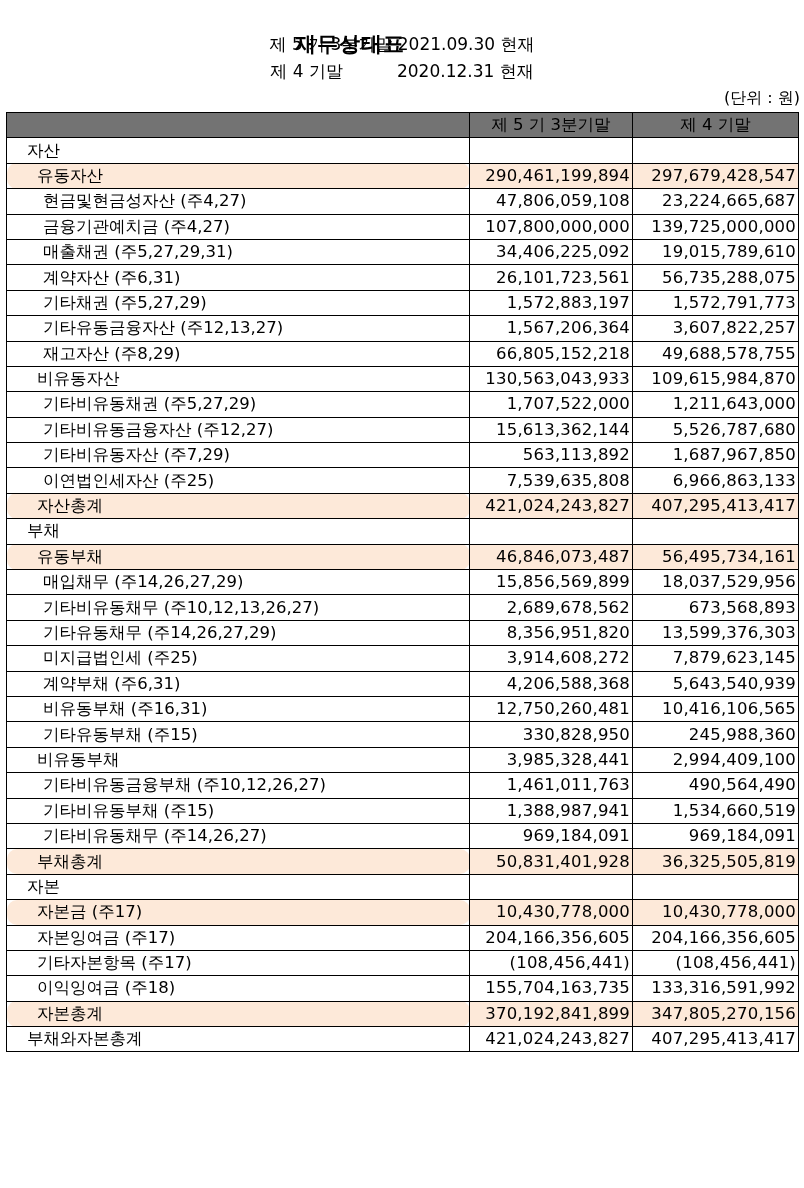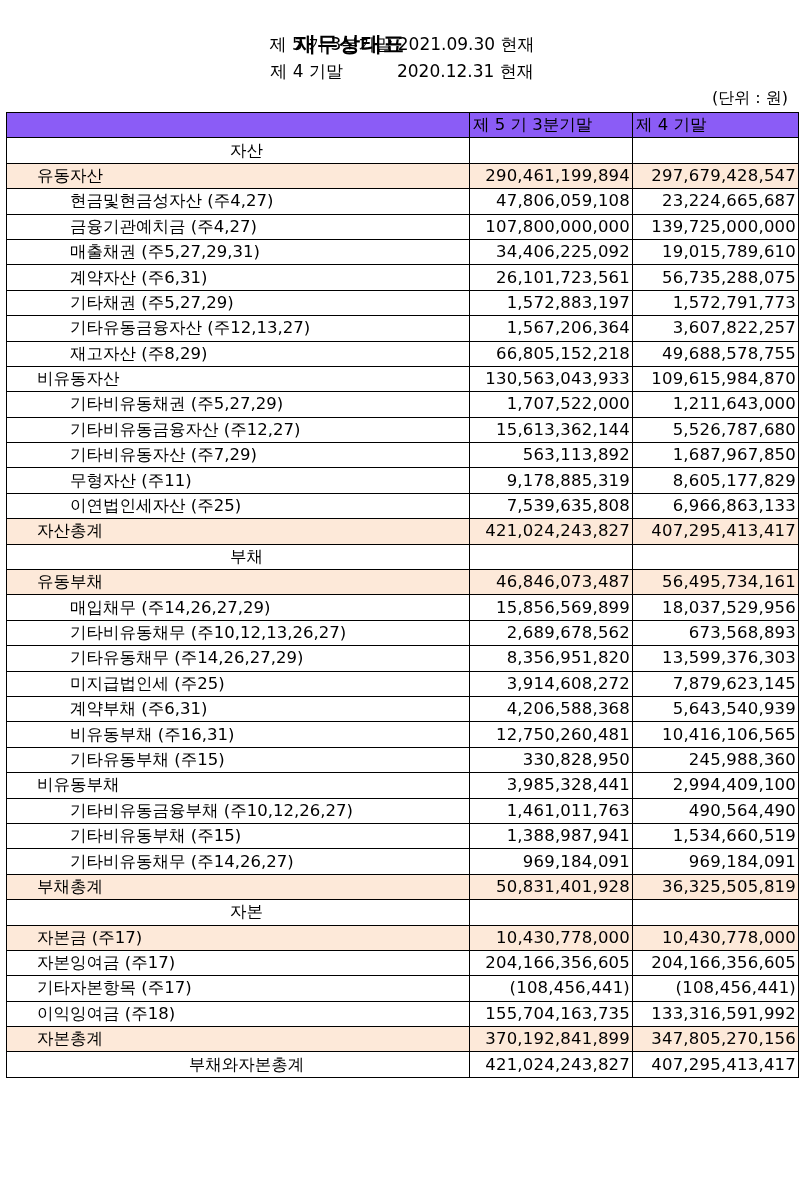--- a/index.html
+++ b/index.html
@@ -3,31 +3,31 @@
 <meta charset="utf-8">
 <style>
   html, body { margin:0; padding:0; background:#ffffff; }
   body { width:804px; height:1188px; position:relative; overflow:hidden;
          font-family:"DejaVu Sans", "Liberation Sans", sans-serif; color:#000; }
   .title { position:absolute; left:0; width:700px; top:2px; text-align:center;
            font-size:21px; font-weight:bold; letter-spacing:1px;margin-top:28px; }
   .sub { position:absolute; left:0; width:804px; text-align:center; font-size:17px; white-space:pre; }
   .sub1 { top:33px; }
   .sub2 { top:60px; }
-  .unit { position:absolute; right:16px; top:88px; font-size:16px; }
+  .unit { position:absolute; right:4px; top:88px; font-size:16px; }
   table { position:absolute; left:6px; top:112px; border-collapse:collapse; table-layout:fixed; width:792px; }
   col.c1 { width:463px; } col.c2 { width:163px; } col.c3 { width:166px; }
   td, th { border:1.5px solid #000; height:24.4px; padding:0 3px; font-size:16.5px; font-weight:normal;
            white-space:nowrap; overflow:hidden; line-height:24px; }
-  th { background:#8b5cf6; text-align:left; }
+  th { background:#737373; text-align:center; }
   td.num { text-align:right; padding-right:2px; letter-spacing:0.2px; }
   tr.hl td { background:#fde9d9; }
-  .lv0 { padding-left:20px;text-align:center; }
-  .lv1 { padding-left:30px; }
-  .lv2 { padding-left:63px; }
+  .lv0 { padding-left:20px; }
+  .lv1 { padding-left:30px;border-radius:10px; }
+  .lv2 { padding-left:36px; }
 </style>
 </head>
 <body>
 
 <div class="title">재무상태표</div>
 <div class="sub sub1">제 5 기 3분기말 2021.09.30 현재</div>
 <div class="sub sub2">제 4 기말          2020.12.31 현재</div>
 <div class="unit">(단위 : 원)</div>
 
 <table>
@@ -103,25 +103,20 @@
         <td class="lv2">기타비유동금융자산 (주12,27)</td>
         <td class="num">15,613,362,144</td>
         <td class="num">5,526,787,680</td>
       </tr>
       <tr>
         <td class="lv2">기타비유동자산 (주7,29)</td>
         <td class="num">563,113,892</td>
         <td class="num">1,687,967,850</td>
       </tr>
       <tr>
-        <td class="lv2">무형자산 (주11)</td>
-        <td class="num">9,178,885,319</td>
-        <td class="num">8,605,177,829</td>
-      </tr>
-      <tr>
         <td class="lv2">이연법인세자산 (주25)</td>
         <td class="num">7,539,635,808</td>
         <td class="num">6,966,863,133</td>
       </tr>
       <tr class="hl">
         <td class="lv1">자산총계</td>
         <td class="num">421,024,243,827</td>
         <td class="num">407,295,413,417</td>
       </tr>
       <tr>

